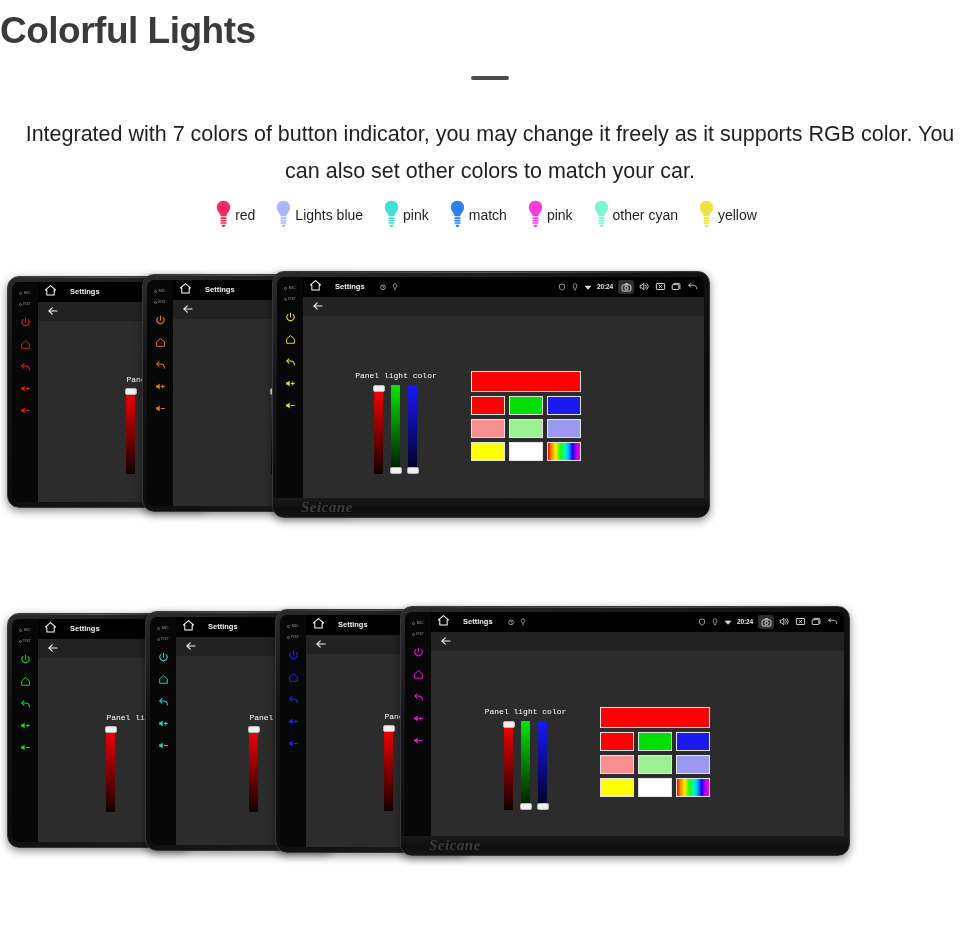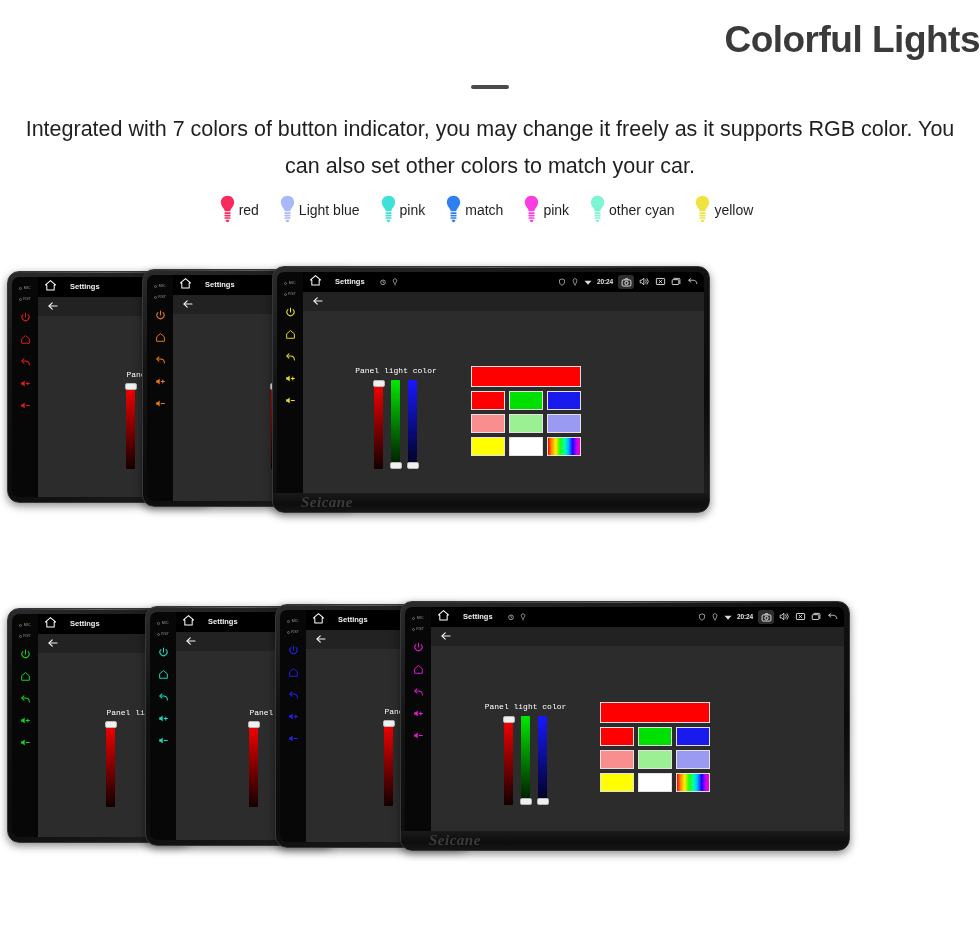--- a/index.html
+++ b/index.html
@@ -5,33 +5,33 @@
   * { box-sizing: border-box; margin: 0; padding: 0; }
   html, body {
     width: 980px; height: 927px;
     background: #ffffff;
     font-family: "Liberation Sans", sans-serif;
     overflow: hidden;
   }
 
   
   .page-title {
-    text-align: right;
+    text-align: left;
     font-size: 37px;
     font-weight: bold;
     color: #3a3a3a;
     letter-spacing: -0.5px;
-    padding-top: 19px;
+    padding-top: 10px;
     font-family: "Liberation Sans", sans-serif;
   }
   .divider-wrap { display: flex; justify-content: center; margin-top: 24px; }
   .divider { width: 38px; height: 4px; background: #4a4a4a; border-radius: 2px; }
 
   .lead {
-    margin-top: 22px;
+    margin-top: 36px;
     text-align: center;
     font-size: 21.5px;
     line-height: 1.72;
     color: #1f1f1f;
     padding: 0 24px;
     font-family: "Liberation Sans", sans-serif;
   }
 
   
   .legend {
@@ -255,21 +255,21 @@
     <div class="legend-item">
       <span>
         <svg class="bulb" viewBox="0 0 24 42" xmlns="http://www.w3.org/2000/svg">
           <path d="M12 1C6.5 1 2.6 5 2.6 10.2c0 3.6 1.9 6.2 3.6 8.3 1.1 1.4 1.8 2.6 1.8 4.2h8c0-1.6.7-2.8 1.8-4.2 1.7-2.1 3.6-4.7 3.6-8.3C21.4 5 17.5 1 12 1z" fill="#a8b8f8"></path>
           <rect x="7.6" y="24.3" width="8.8" height="2.2" rx="1" fill="#a8b8f8"></rect>
           <rect x="7.6" y="27.8" width="8.8" height="2.2" rx="1" fill="#a8b8f8"></rect>
           <rect x="7.6" y="31.3" width="8.8" height="2.2" rx="1" fill="#a8b8f8"></rect>
           <path d="M9.4 34.8h5.2c0 2.2-1.1 3.6-2.6 3.6s-2.6-1.4-2.6-3.6z" fill="#a8b8f8"></path>
         </svg>
       </span>
-      <span class="legend-label">Light blue</span>
+      <span class="legend-label">Lights blue</span>
     </div>
     <div class="legend-item">
       <span>
         <svg class="bulb" viewBox="0 0 24 42" xmlns="http://www.w3.org/2000/svg">
           <path d="M12 1C6.5 1 2.6 5 2.6 10.2c0 3.6 1.9 6.2 3.6 8.3 1.1 1.4 1.8 2.6 1.8 4.2h8c0-1.6.7-2.8 1.8-4.2 1.7-2.1 3.6-4.7 3.6-8.3C21.4 5 17.5 1 12 1z" fill="#3fe0d8"></path>
           <rect x="7.6" y="24.3" width="8.8" height="2.2" rx="1" fill="#3fe0d8"></rect>
           <rect x="7.6" y="27.8" width="8.8" height="2.2" rx="1" fill="#3fe0d8"></rect>
           <rect x="7.6" y="31.3" width="8.8" height="2.2" rx="1" fill="#3fe0d8"></rect>
           <path d="M9.4 34.8h5.2c0 2.2-1.1 3.6-2.6 3.6s-2.6-1.4-2.6-3.6z" fill="#3fe0d8"></path>
         </svg>

